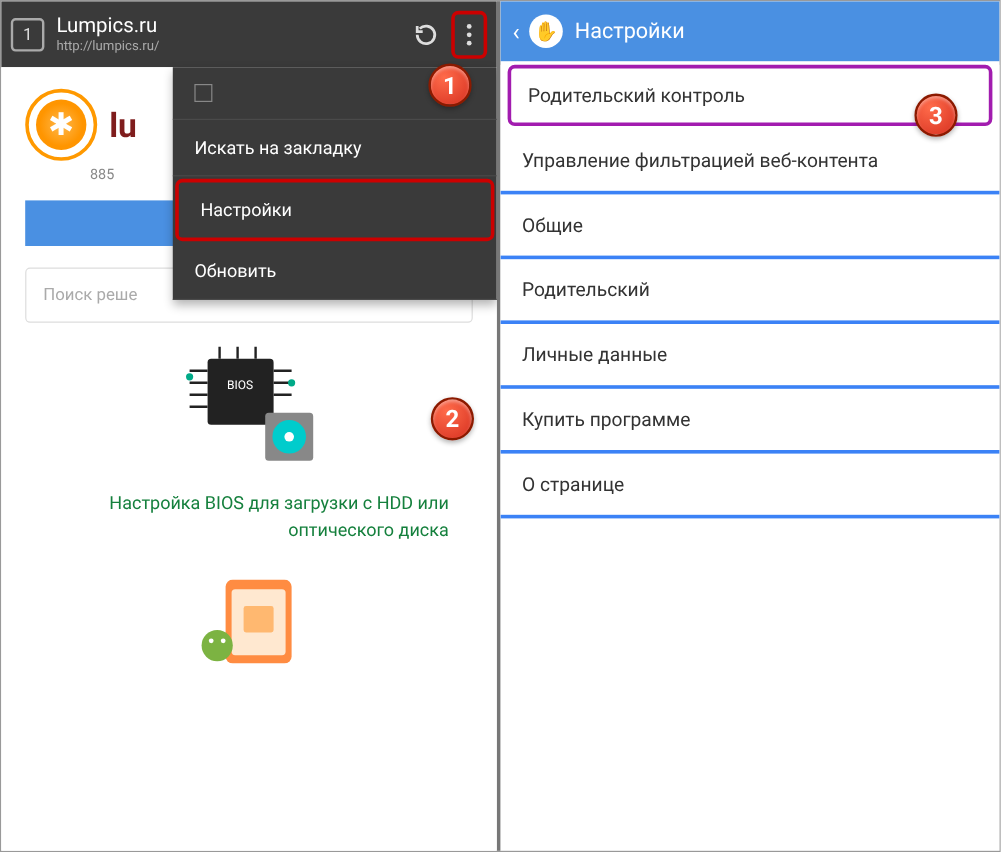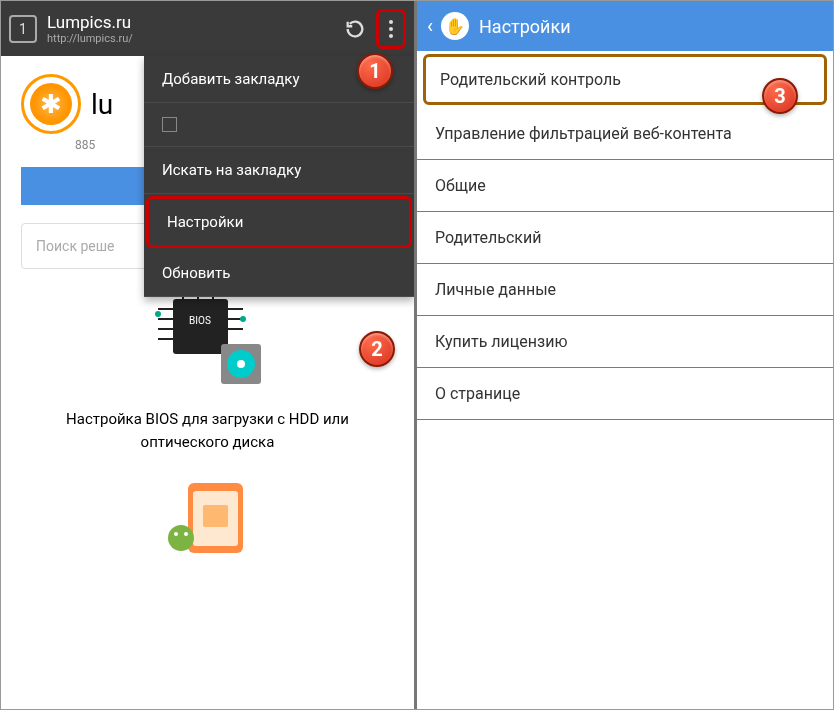--- a/index.html
+++ b/index.html
@@ -17,44 +17,44 @@
 .reload{width:30px;height:30px;margin-right:6px;display:flex;align-items:center;justify-content:center}
 .more-btn{width:30px;height:40px;display:flex;align-items:center;justify-content:center;border:3px solid #c00;border-radius:6px;cursor:pointer}
 .dots{display:flex;flex-direction:column;gap:3px}
 .dot{width:4px;height:4px;background:#ddd;border-radius:50%}
 
 .page-body{background:#fff;height:calc(100% - 55px);padding:0;position:relative}
 .site-header{display:flex;align-items:center;padding:18px 20px 8px}
 .orange-logo{width:60px;height:60px;border:3px solid #f90;border-radius:50%;margin-right:10px;position:relative;overflow:hidden}
 .orange-logo::before{content:"";position:absolute;inset:6px;background:radial-gradient(circle,#ffb84d 0%,#ff9500 60%);border-radius:50%}
 .orange-logo::after{content:"✱";position:absolute;top:50%;left:50%;transform:translate(-50%,-50%);color:#fff;font-size:26px}
-.site-name{color:#000000;font-size:28px;font-weight:400}
+.site-name{color:#7f1d1d;font-size:28px;font-weight:700}
 .site-sub{color:#888;font-size:12px;margin-left:74px;margin-top:-4px}
 .blue-bar{background:#4a90e2;height:38px;margin:15px 20px}
 .search-box{margin:18px 20px;border:1px solid #ddd;border-radius:4px;padding:14px;color:#aaa;font-size:14px}
 
 .article-img{text-align:center;margin-top:20px}
 .chip-svg{display:inline-block}
-.article-link{text-align:center;color:#000000;font-size:15px;padding:10px 40px;line-height:1.5}
+.article-link{text-align:right;color:#15803d;font-size:15px;padding:10px 40px;line-height:1.5}
 .phone-svg{text-align:center;margin-top:20px}
 
 
 .dropdown{position:absolute;top:55px;right:0;width:270px;background:#3a3a3a;z-index:10;box-shadow:0 4px 8px rgba(0,0,0,.3)}
 .menu-item{padding:14px 18px;color:#fff;font-size:15px;border-bottom:1px solid #4a4a4a;cursor:pointer;display:flex;align-items:center;justify-content:space-between}
 .menu-item.highlighted{border:3px solid #c00;border-radius:6px;margin:2px}
 .checkbox{width:15px;height:15px;border:1px solid #888}
 
 
 .settings-header{background:#4a90e2;height:50px;display:flex;align-items:center;padding:0 10px;color:#fff}
 .back-arrow{font-size:20px;margin-right:8px}
 .app-icon{width:28px;height:28px;background:#fff;border-radius:50%;margin-right:10px;display:flex;align-items:center;justify-content:center;color:#4a90e2;font-size:16px;font-weight:bold}
 .settings-title{font-size:18px}
 .settings-list{background:#fff}
-.settings-item{padding:16px 18px;font-size:16px;color:#333;border-bottom:1px solid #3b82f6;cursor:pointer}
-.settings-item.highlighted{border:3px solid #a16207;border-radius:6px;margin:3px 6px;padding:13px 14px}
+.settings-item{padding:16px 18px;font-size:16px;color:#333;border-bottom:3px solid #3b82f6;cursor:pointer}
+.settings-item.highlighted{border:3px solid #a21caf;border-radius:6px;margin:3px 6px;padding:13px 14px}
 
 
 .badge{position:absolute;width:36px;height:36px;border-radius:50%;background:radial-gradient(circle at 35% 30%,#ff6b4a,#d63020);border:2px solid #8b1a00;color:#fff;font-size:20px;font-weight:bold;display:flex;align-items:center;justify-content:center;z-index:20;box-shadow:inset 0 2px 3px rgba(255,255,255,.4),0 2px 4px rgba(0,0,0,.3)}
 .badge-1{top:53px;left:357px}
 .badge-2{top:331px;left:359px}
 .badge-3{top:78px;left:762px}
 </style>
 </head>
 <body>
 
@@ -120,21 +120,20 @@
           <rect x="40" y="8" width="45" height="55" fill="#ffe8d0" rx="3"></rect>
           <rect x="50" y="22" width="25" height="22" fill="#ffb870" rx="2"></rect>
           <circle cx="28" cy="55" r="13" fill="#7cb342"></circle>
           <circle cx="23" cy="51" r="2" fill="#fff"></circle>
             <circle cx="33" cy="51" r="2" fill="#fff"></circle>
         </svg>
       </div>
     </div>
 
     <div class="dropdown">
-      <div class="menu-item">Добавить закладку</div>
       <div class="menu-item">
         <span class="checkbox"></span>
       </div>
       <div class="menu-item">Искать на закладку</div>
       <div class="menu-item highlighted">Настройки</div>
       <div class="menu-item">Обновить</div>
     </div>
   </div>
 
   <div class="panel panel-right">
@@ -142,21 +141,21 @@
       <span class="back-arrow">‹</span>
       <div class="app-icon">✋</div>
       <div class="settings-title">Настройки</div>
     </div>
     <div class="settings-list">
       <div class="settings-item highlighted">Родительский контроль</div>
       <div class="settings-item">Управление фильтрацией веб-контента</div>
       <div class="settings-item">Общие</div>
       <div class="settings-item">Родительский</div>
       <div class="settings-item">Личные данные</div>
-      <div class="settings-item">Купить лицензию</div>
+      <div class="settings-item">Купить программе</div>
       <div class="settings-item">О странице</div>
     </div>
   </div>
 </div>
 
 <div class="badge badge-1">1</div>
 <div class="badge badge-2">2</div>
 <div class="badge badge-3">3</div>
 
 </body></html>

